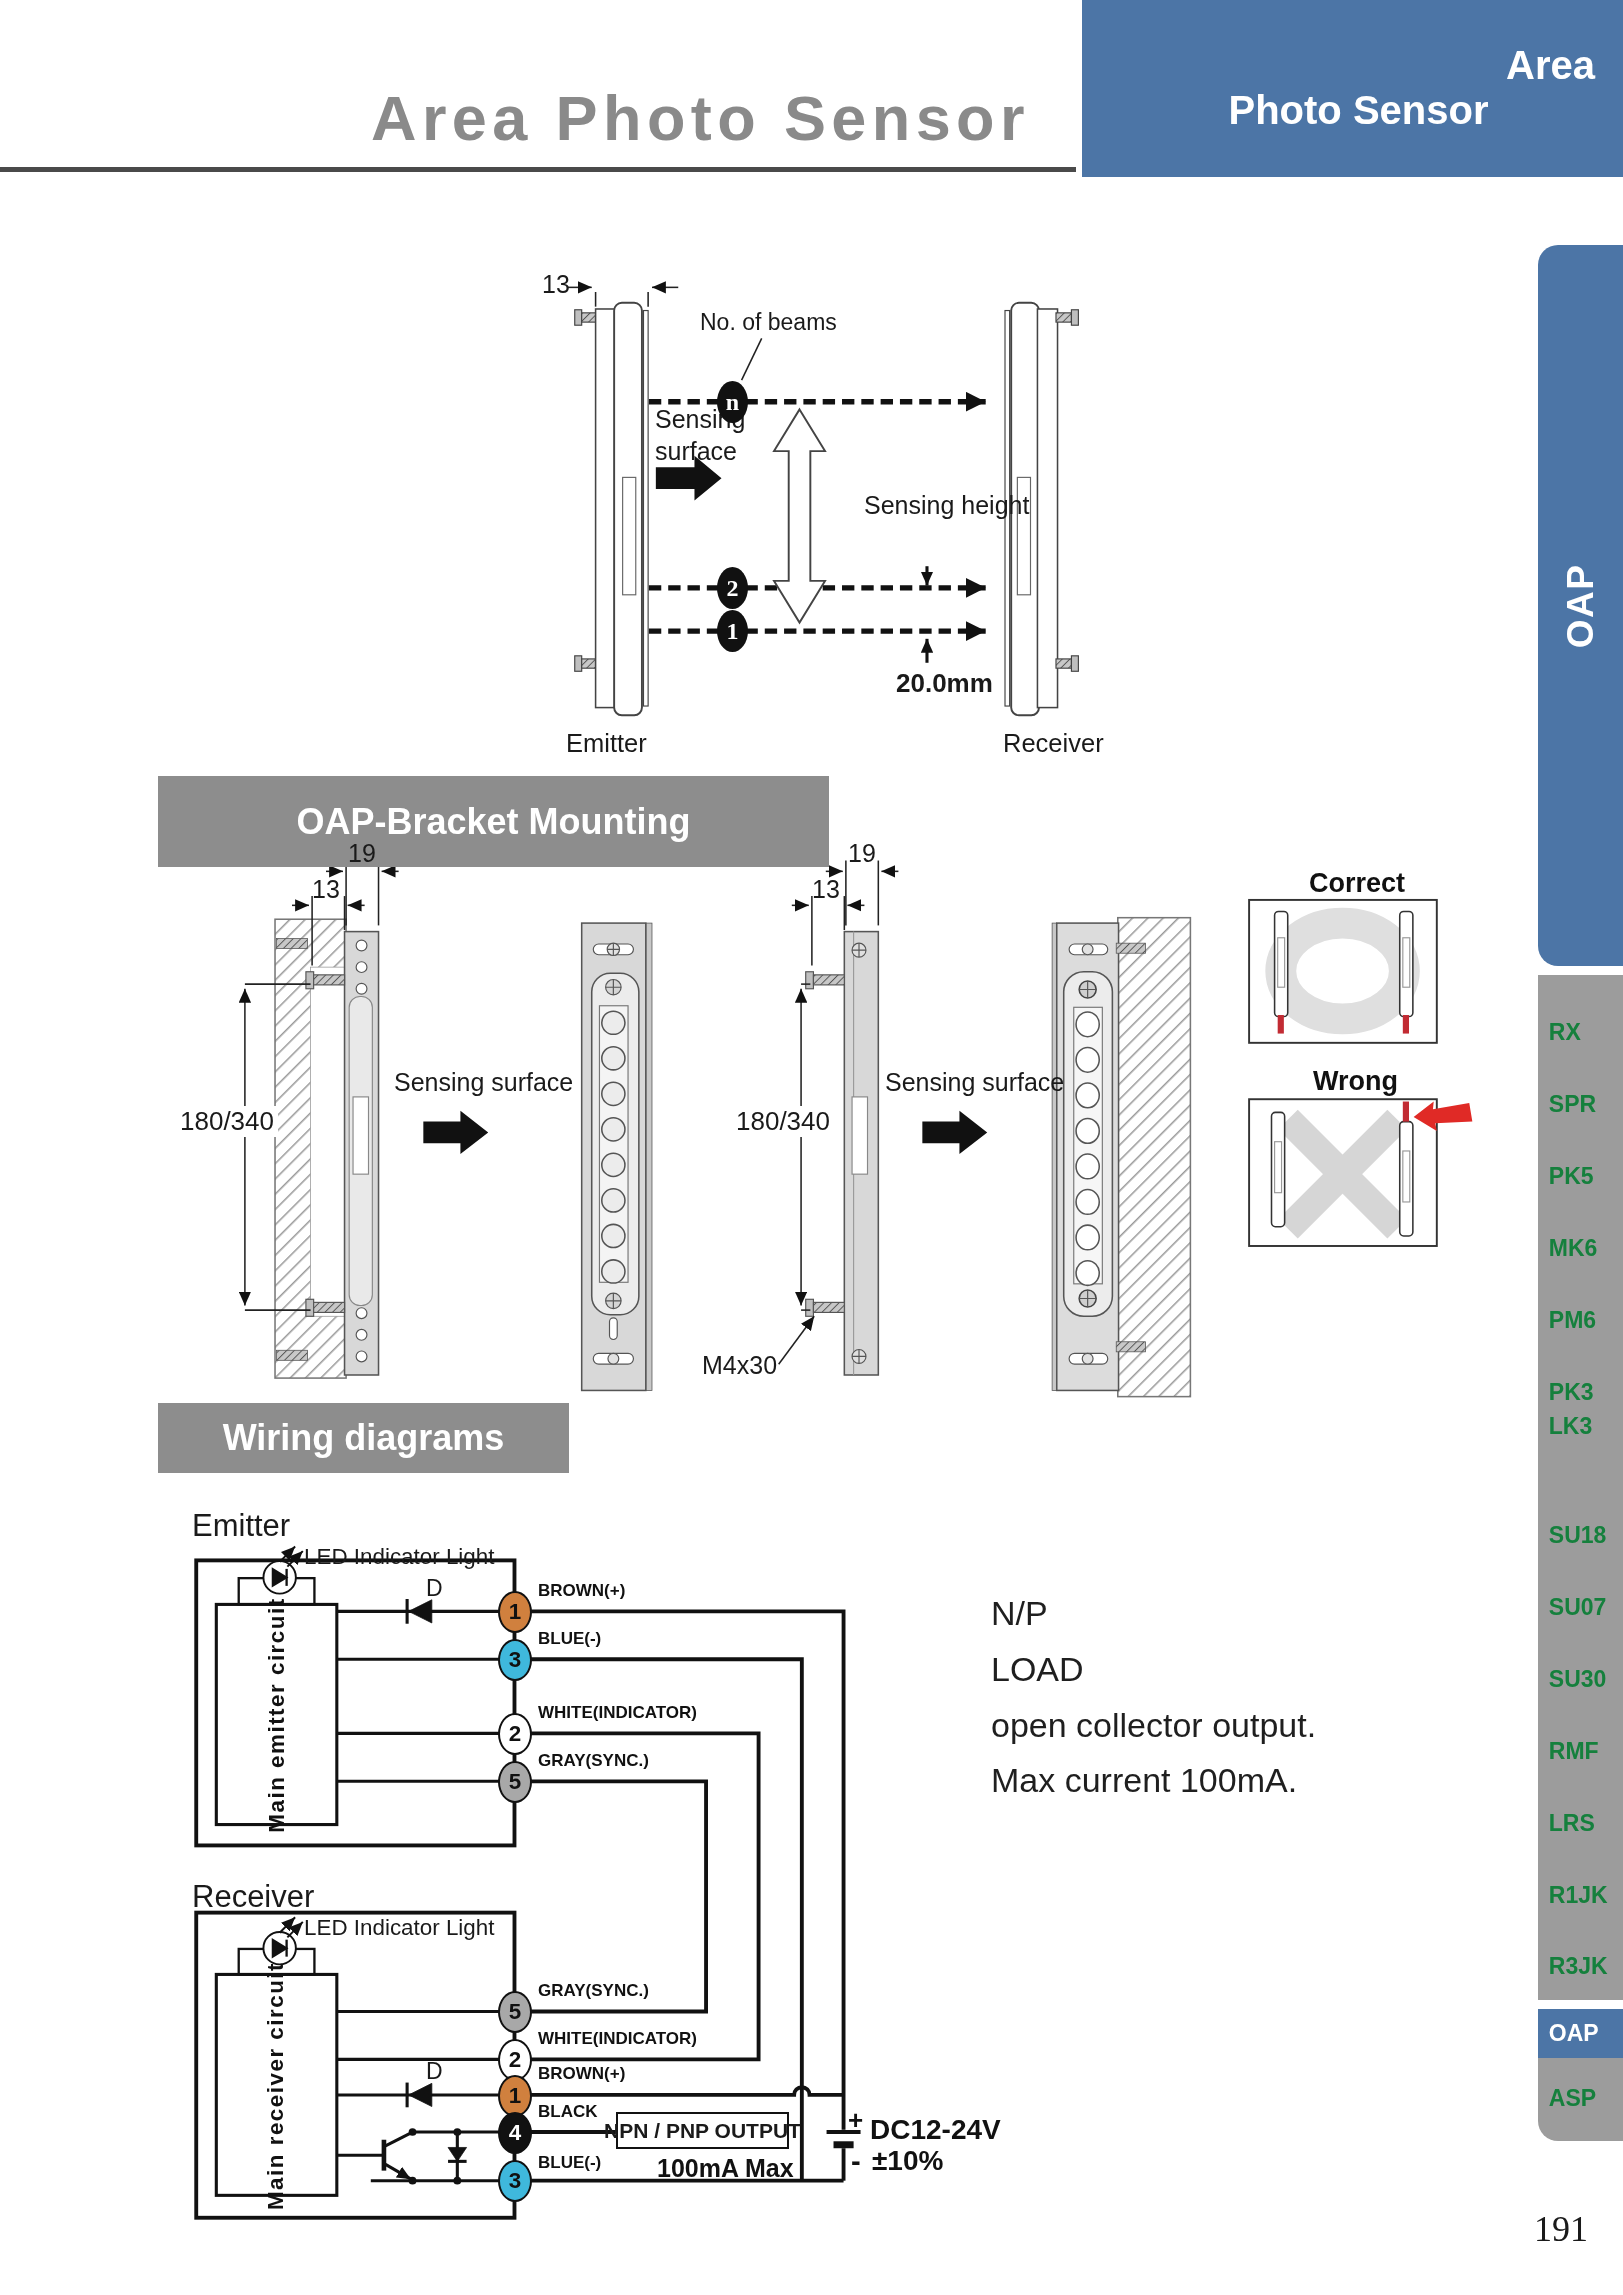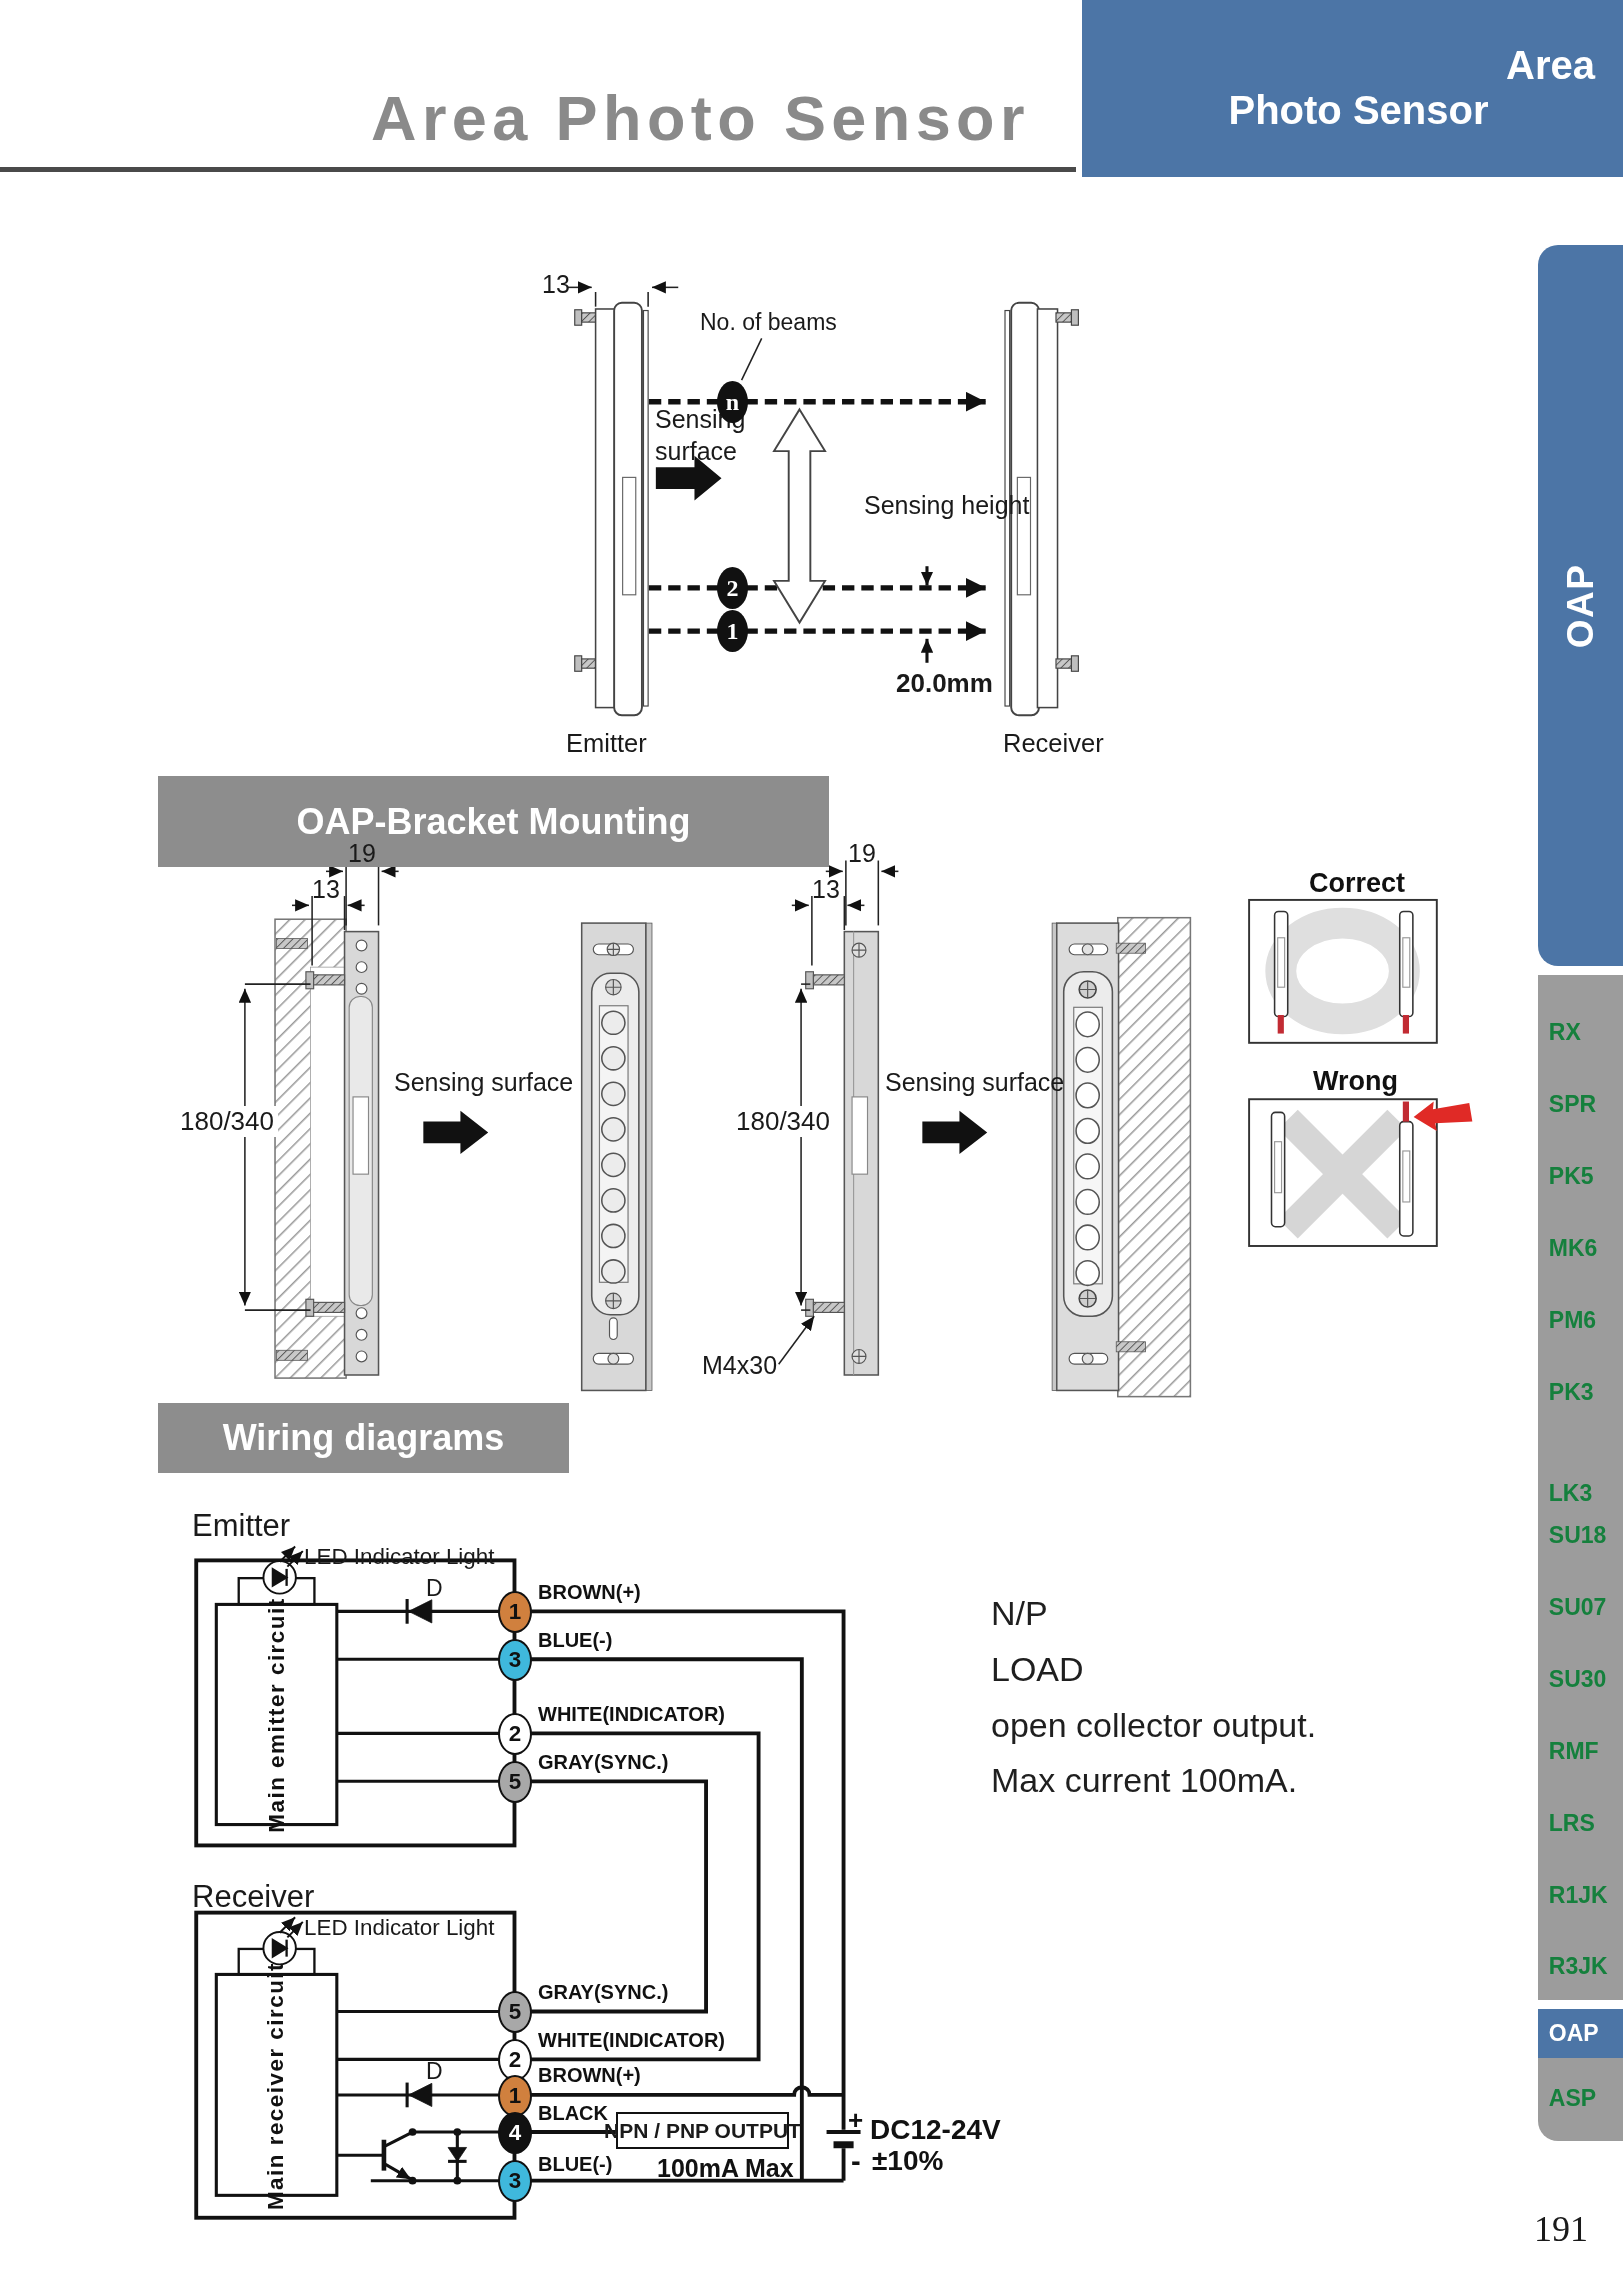--- a/index.html
+++ b/index.html
@@ -14,21 +14,21 @@
   .sec-head{position:absolute;background:#8D8D8D;color:#fff;font-weight:bold;font-size:36px;
             display:flex;align-items:center;justify-content:center;z-index:2;}
   .dim{font-size:25px;color:#1a1a1a;text-align:center;white-space:nowrap;}
   .dim-bg{background:#fff;}
   .lbl{font-size:25px;color:#1a1a1a;white-space:nowrap;}
   .beam-num{position:absolute;width:31px;height:42px;border-radius:50%;background:#111;color:#fff;
             display:flex;align-items:center;justify-content:center;
             font-family:"Liberation Serif",serif;font-weight:bold;font-size:24px;z-index:3;}
   .mr-lbl{font-size:25.5px;color:#1a1a1a;white-space:nowrap;}
   .cw-lbl{font-size:27px;font-weight:600;color:#111;white-space:nowrap;}
-  .wire-lbl{font-size:20px;font-weight:bold;color:#111;white-space:nowrap;}
+  .wire-lbl{font-size:17px;font-weight:bold;color:#111;white-space:nowrap;}
   .term{position:absolute;width:34px;height:42px;border:2.3px solid #111;border-radius:50%;
         display:flex;align-items:center;justify-content:center;font-weight:bold;font-size:22.4px;
         background:#fff;color:#111;z-index:3;box-sizing:border-box;}
   .t-brown{background:#D0803E;} .t-blue{background:#3FB8DC;} .t-gray{background:#A8A8A8;}
   .t-black{background:#111;color:#fff;}
   .vrot{position:absolute;display:flex;align-items:center;justify-content:center;z-index:2;}
   .vrot span{transform:rotate(-90deg);white-space:nowrap;font-weight:bold;font-size:22.4px;letter-spacing:1.5px;color:#111;}
   .wtitle{font-size:31px;color:#1a1a1a;white-space:nowrap;}
   .note-line{font-size:34px;color:#1f1f1f;line-height:56px;white-space:nowrap;}
   .npn-box{position:absolute;border:2.3px solid #111;display:flex;align-items:center;justify-content:center;
@@ -406,21 +406,21 @@
         <span>OAP</span>
       </div>
 </div>
 <div class="sb-block" style="left:1538px;top:975px;width:86px;height:1025px;"></div>
 <div class="sb-item" style="top:1015px;">RX</div>
 <div class="sb-item" style="top:1087px;">SPR</div>
 <div class="sb-item" style="top:1159px;">PK5</div>
 <div class="sb-item" style="top:1231px;">MK6</div>
 <div class="sb-item" style="top:1303px;">PM6</div>
 <div class="sb-item" style="top:1375px;">PK3</div>
-<div class="sb-item" style="top:1476px;">LK3</div>
+<div class="sb-item" style="top:1409px;">LK3</div>
 <div class="sb-item" style="top:1518px;">SU18</div>
 <div class="sb-item" style="top:1590px;">SU07</div>
 <div class="sb-item" style="top:1662px;">SU30</div>
 <div class="sb-item" style="top:1734px;">RMF</div>
 <div class="sb-item" style="top:1806px;">LRS</div>
 <div class="sb-item" style="top:1878px;">R1JK</div>
 <div class="sb-item" style="top:1949px;">R3JK</div>
 <div class="sb-item-active" style="left:1538px;top:2009px;width:86px;height:49px;">OAP</div>
 <div class="sb-block" style="left:1538px;top:2058px;width:86px;height:83px;border-radius:0 0 0 20px;"></div>
 <div class="sb-item" style="top:2081px;">ASP</div>

